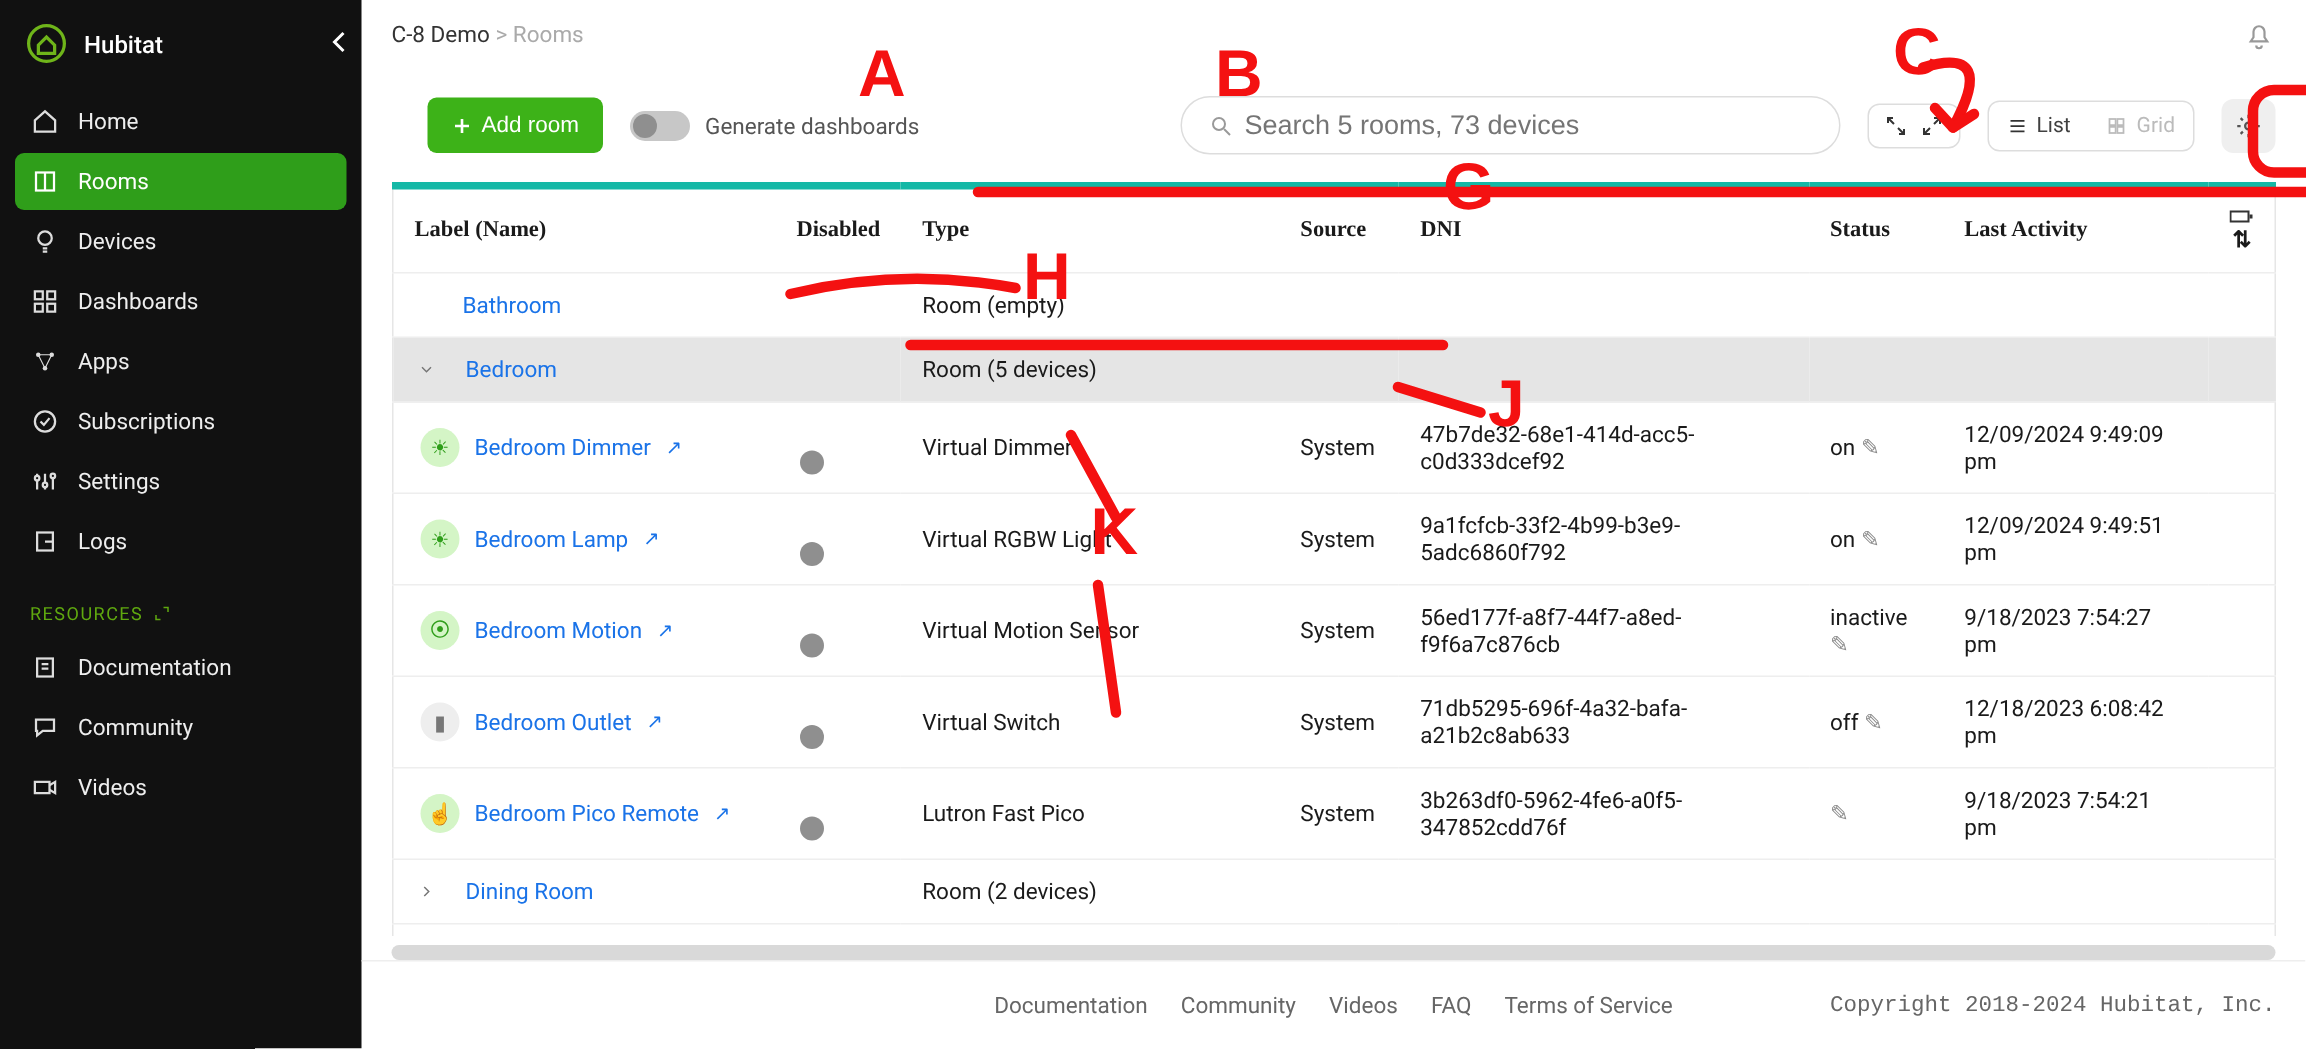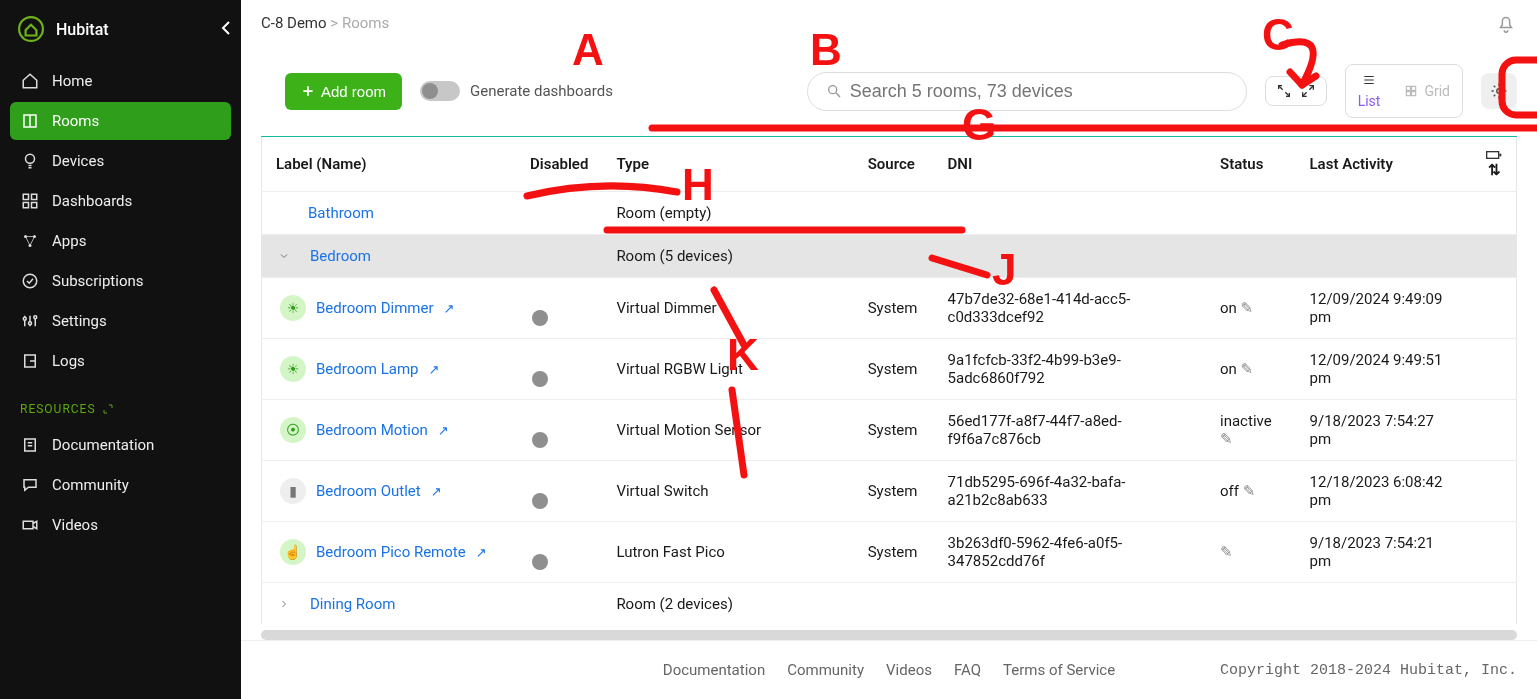--- a/index.html
+++ b/index.html
@@ -175,21 +175,21 @@
     overflow:hidden;
   }
   .view-toggle .opt {
     display:flex;
     align-items:center;
     gap:6px;
     padding: 8px 12px;
     font-size:14px;
     cursor:pointer;
   }
-  .view-toggle .opt.active { color:#8b5cf6;flex-direction:column; }
+  .view-toggle .opt.active { color:#404040; }
   .view-toggle .opt.inactive { color:#bbb; }
   .icon-pair { display:flex; gap:8px; border:1px solid #ddd; border-radius:8px; padding:6px 10px; }
   .icon-pair span { cursor:pointer; }
   .gear-btn {
     background:#efefef;
     border:none;
   }
 
   
   .table-wrap { flex:1; overflow:auto; padding: 0 20px; }
@@ -200,21 +200,22 @@
   }
   th, td {
     text-align:left;
     padding: 12px 14px;
     border-bottom:1px solid #eee;
     font-size:15px;
     vertical-align: middle;
   }
   th {
     font-weight:600;
-    border-top:1px solid #14b8a6;
+    border-top:5px solid #14b8a6;
+    font-family:Liberation Serif, serif;
   }
   tr.selected td { background:#e5e5e5; }
   .chevron {
     display:inline-flex;
     width:16px;
     justify-content:center;
     color:#888;
     margin-right:8px;
   }
   .label-cell { display:flex; align-items:center; gap:10px; }

